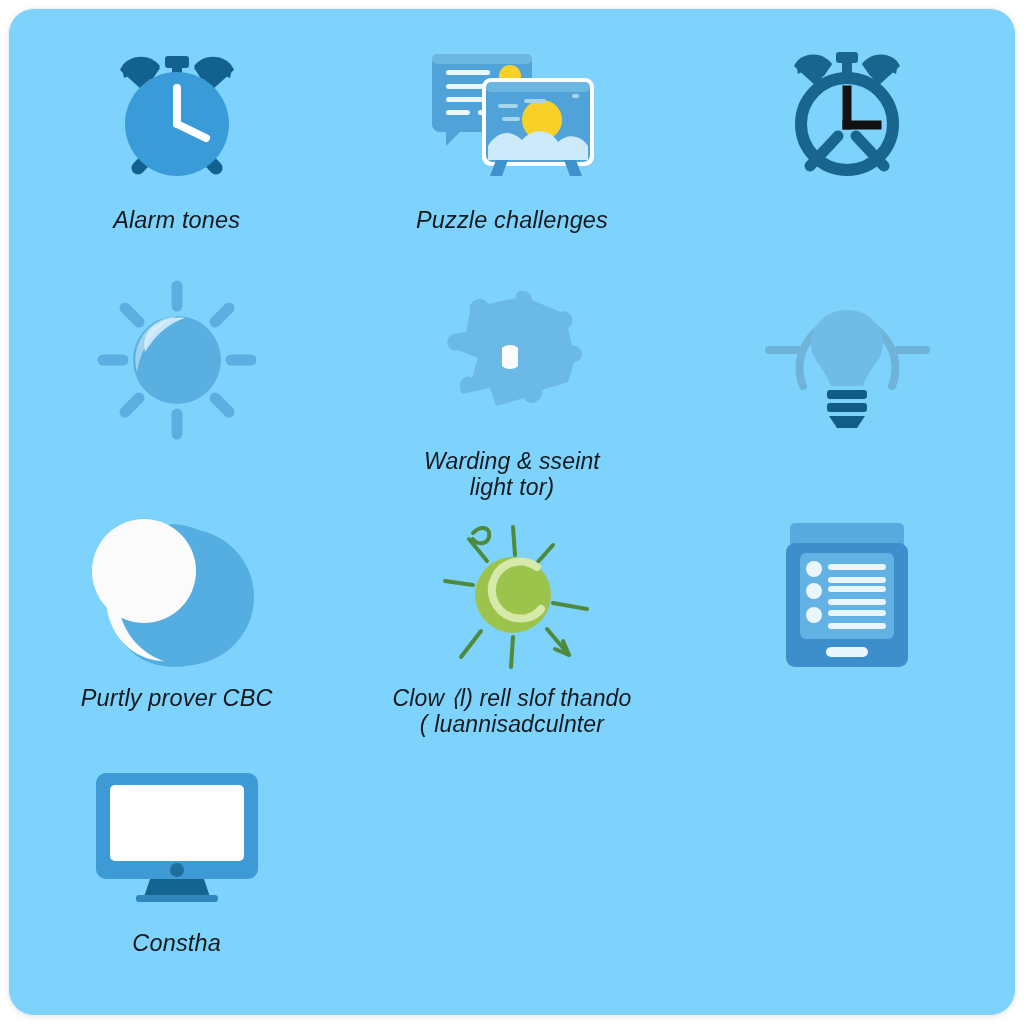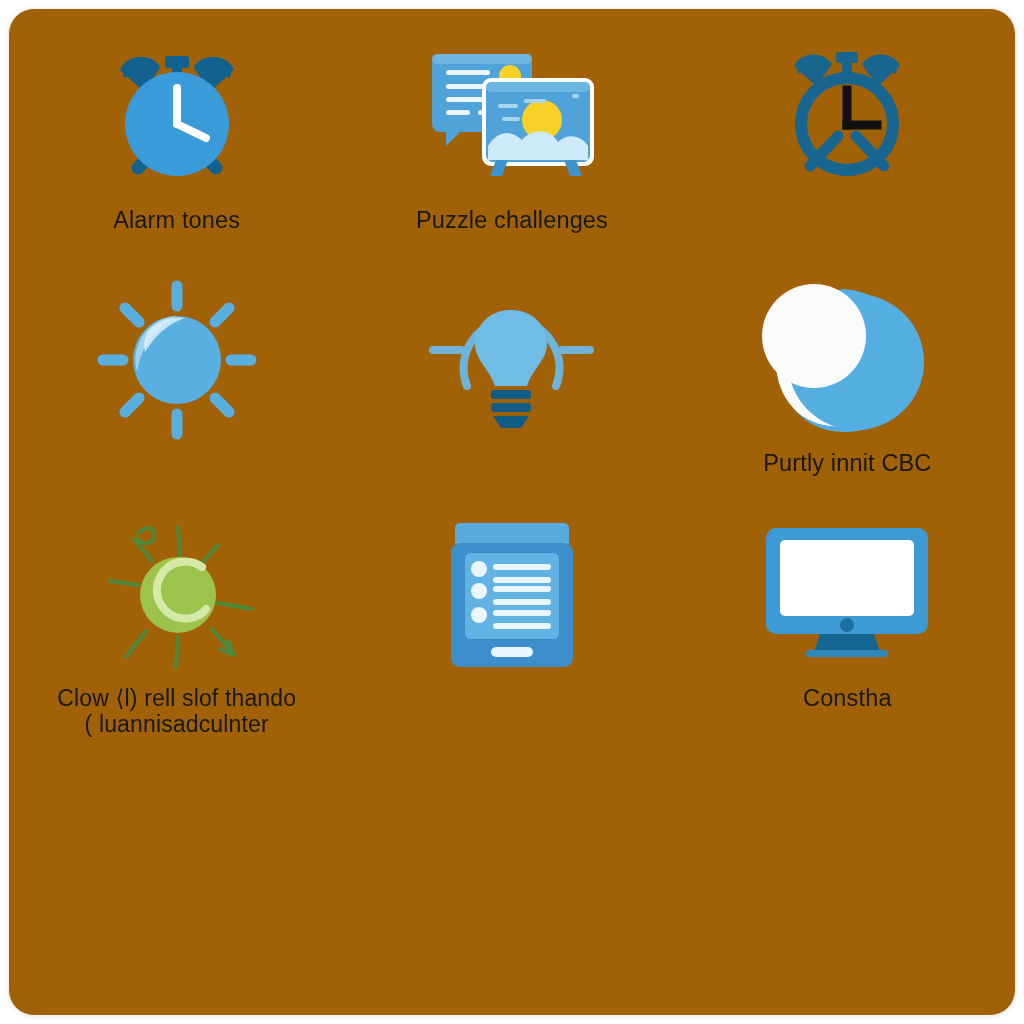--- a/index.html
+++ b/index.html
@@ -10,26 +10,27 @@
     background: #ffffff;
     font-family: "Liberation Sans", sans-serif;
   }
 
   #card {
     position: absolute;
     left: 8px;
     top: 8px;
     width: 1008px;
     height: 1008px;
-    background: #a16207;
+    background: #7dd3fc;
     border-radius: 26px;
     box-shadow: 0 1px 5px rgba(120,125,135,0.18);
     border: 1px solid #f0f0f0;
     box-sizing: border-box;
     overflow: hidden;
+    font-style: italic;
   }
 
   #grid {
     position: absolute;
     left: 0;
     top: 0;
     width: 100%;
     height: 100%;
     display: grid;
     grid-template-columns: repeat(3, 1fr);
@@ -173,20 +174,30 @@
             <line x1="132" y1="28" x2="118" y2="42"></line>
             <line x1="42" y1="118" x2="28" y2="132"></line>
           </g>
           <circle cx="80" cy="80" r="44" fill="#59b0e0"></circle>
           <path d="M80 36 A44 44 0 0 0 40 92 C46 62 58 48 80 36 Z" fill="#b6ddf2" opacity="0.75"></path>
           <path d="M52 50 C62 40 76 36 88 38 C70 44 58 56 48 72 C46 62 48 56 52 50 Z" fill="#dcf0fb" opacity="0.85"></path>
         </svg>
       </div>
     </div>
 
+    <div class="cell r2">
+      <div class="icon-box">
+        <svg width="160" height="140" viewBox="0 0 160 140">
+          <path d="M38 22 C34 10 52 4 56 14 L84 8 C82 -2 100 -2 100 10 L128 22 C138 18 146 32 136 38 L140 56 C152 54 154 72 142 72 L136 92 L110 100 C112 112 96 118 92 108 L64 116 L58 98 L30 104 C24 94 32 82 40 88 L46 68 L26 60 C16 64 10 48 22 44 L34 42 Z" fill="#6bb9e6"></path>
+          <path d="M70 58 C74 54 82 54 86 58 L86 76 C82 80 74 80 70 76 Z" fill="#fbfbfb"></path>
+        </svg>
+      </div>
+      <div class="label two-line">Warding &amp; sseint
+light tor)</div>
+    </div>
 
     <div class="cell r3">
       <div class="icon-box">
         <svg width="165" height="150" viewBox="0 0 165 150">
           <path d="M38 100 A48 48 0 1 1 127 100" fill="none" stroke="#6fb3d8" stroke-width="8" stroke-linecap="round"></path>
           <line x1="4" y1="64" x2="32" y2="64" stroke="#6fb3d8" stroke-width="8" stroke-linecap="round"></line>
           <line x1="133" y1="64" x2="161" y2="64" stroke="#6fb3d8" stroke-width="8" stroke-linecap="round"></line>
           <path d="M82 24 C60 24 46 40 46 58 C46 74 60 82 66 100 L98 100 C104 82 118 74 118 58 C118 40 104 24 82 24 Z" fill="#6fbde6"></path>
           <g fill="#115d86">
             <rect x="62" y="104" width="40" height="9" rx="3"></rect>
@@ -201,21 +212,21 @@
       <div class="icon-box">
         <svg width="150" height="150" viewBox="0 0 150 150">
           <path d="M52 6 C36 22 30 44 40 62 C52 84 82 86 100 72 C92 100 62 110 38 96 C10 80 6 42 28 18 C34 11 43 6 52 6 Z
                    M52 6 C84 2 118 26 124 60 C131 100 104 136 66 142 C98 150 134 124 140 86 C147 44 114 6 72 3 Z" fill="#55aee2"></path>
           <path d="M70 4 C112 4 144 38 144 78 C144 118 112 146 72 146 C46 146 24 132 14 110 C30 126 52 132 74 126 C104 118 120 92 116 66 C112 38 88 18 58 18 C48 18 40 20 32 24 C42 12 56 4 70 4 Z" fill="#55aee2"></path>
           <path d="M48 8 C24 22 12 50 20 78 C28 108 58 126 88 118 C112 112 128 92 130 70 C134 104 108 136 72 140 C32 144 4 114 4 76 C4 40 22 14 48 8 Z" fill="#fbfbfb"></path>
           <circle cx="84" cy="76" r="68" fill="#55aee2"></circle>
           <circle cx="42" cy="50" r="52" fill="#fbfbfb"></circle>
         </svg>
       </div>
-      <div class="label">Purtly innit CBC</div>
+      <div class="label">Purtly prover CBC</div>
     </div>
 
     <div class="cell r3">
       <div class="icon-box">
         <svg width="165" height="155" viewBox="0 0 165 155">
           <g stroke="#4f8a3c" stroke-width="4" stroke-linecap="round" fill="none">
             <line x1="84" y1="8" x2="86" y2="36"></line>
             <line x1="84" y1="118" x2="82" y2="148"></line>
             <line x1="16" y1="62" x2="44" y2="66"></line>
             <line x1="124" y1="84" x2="158" y2="90"></line>

